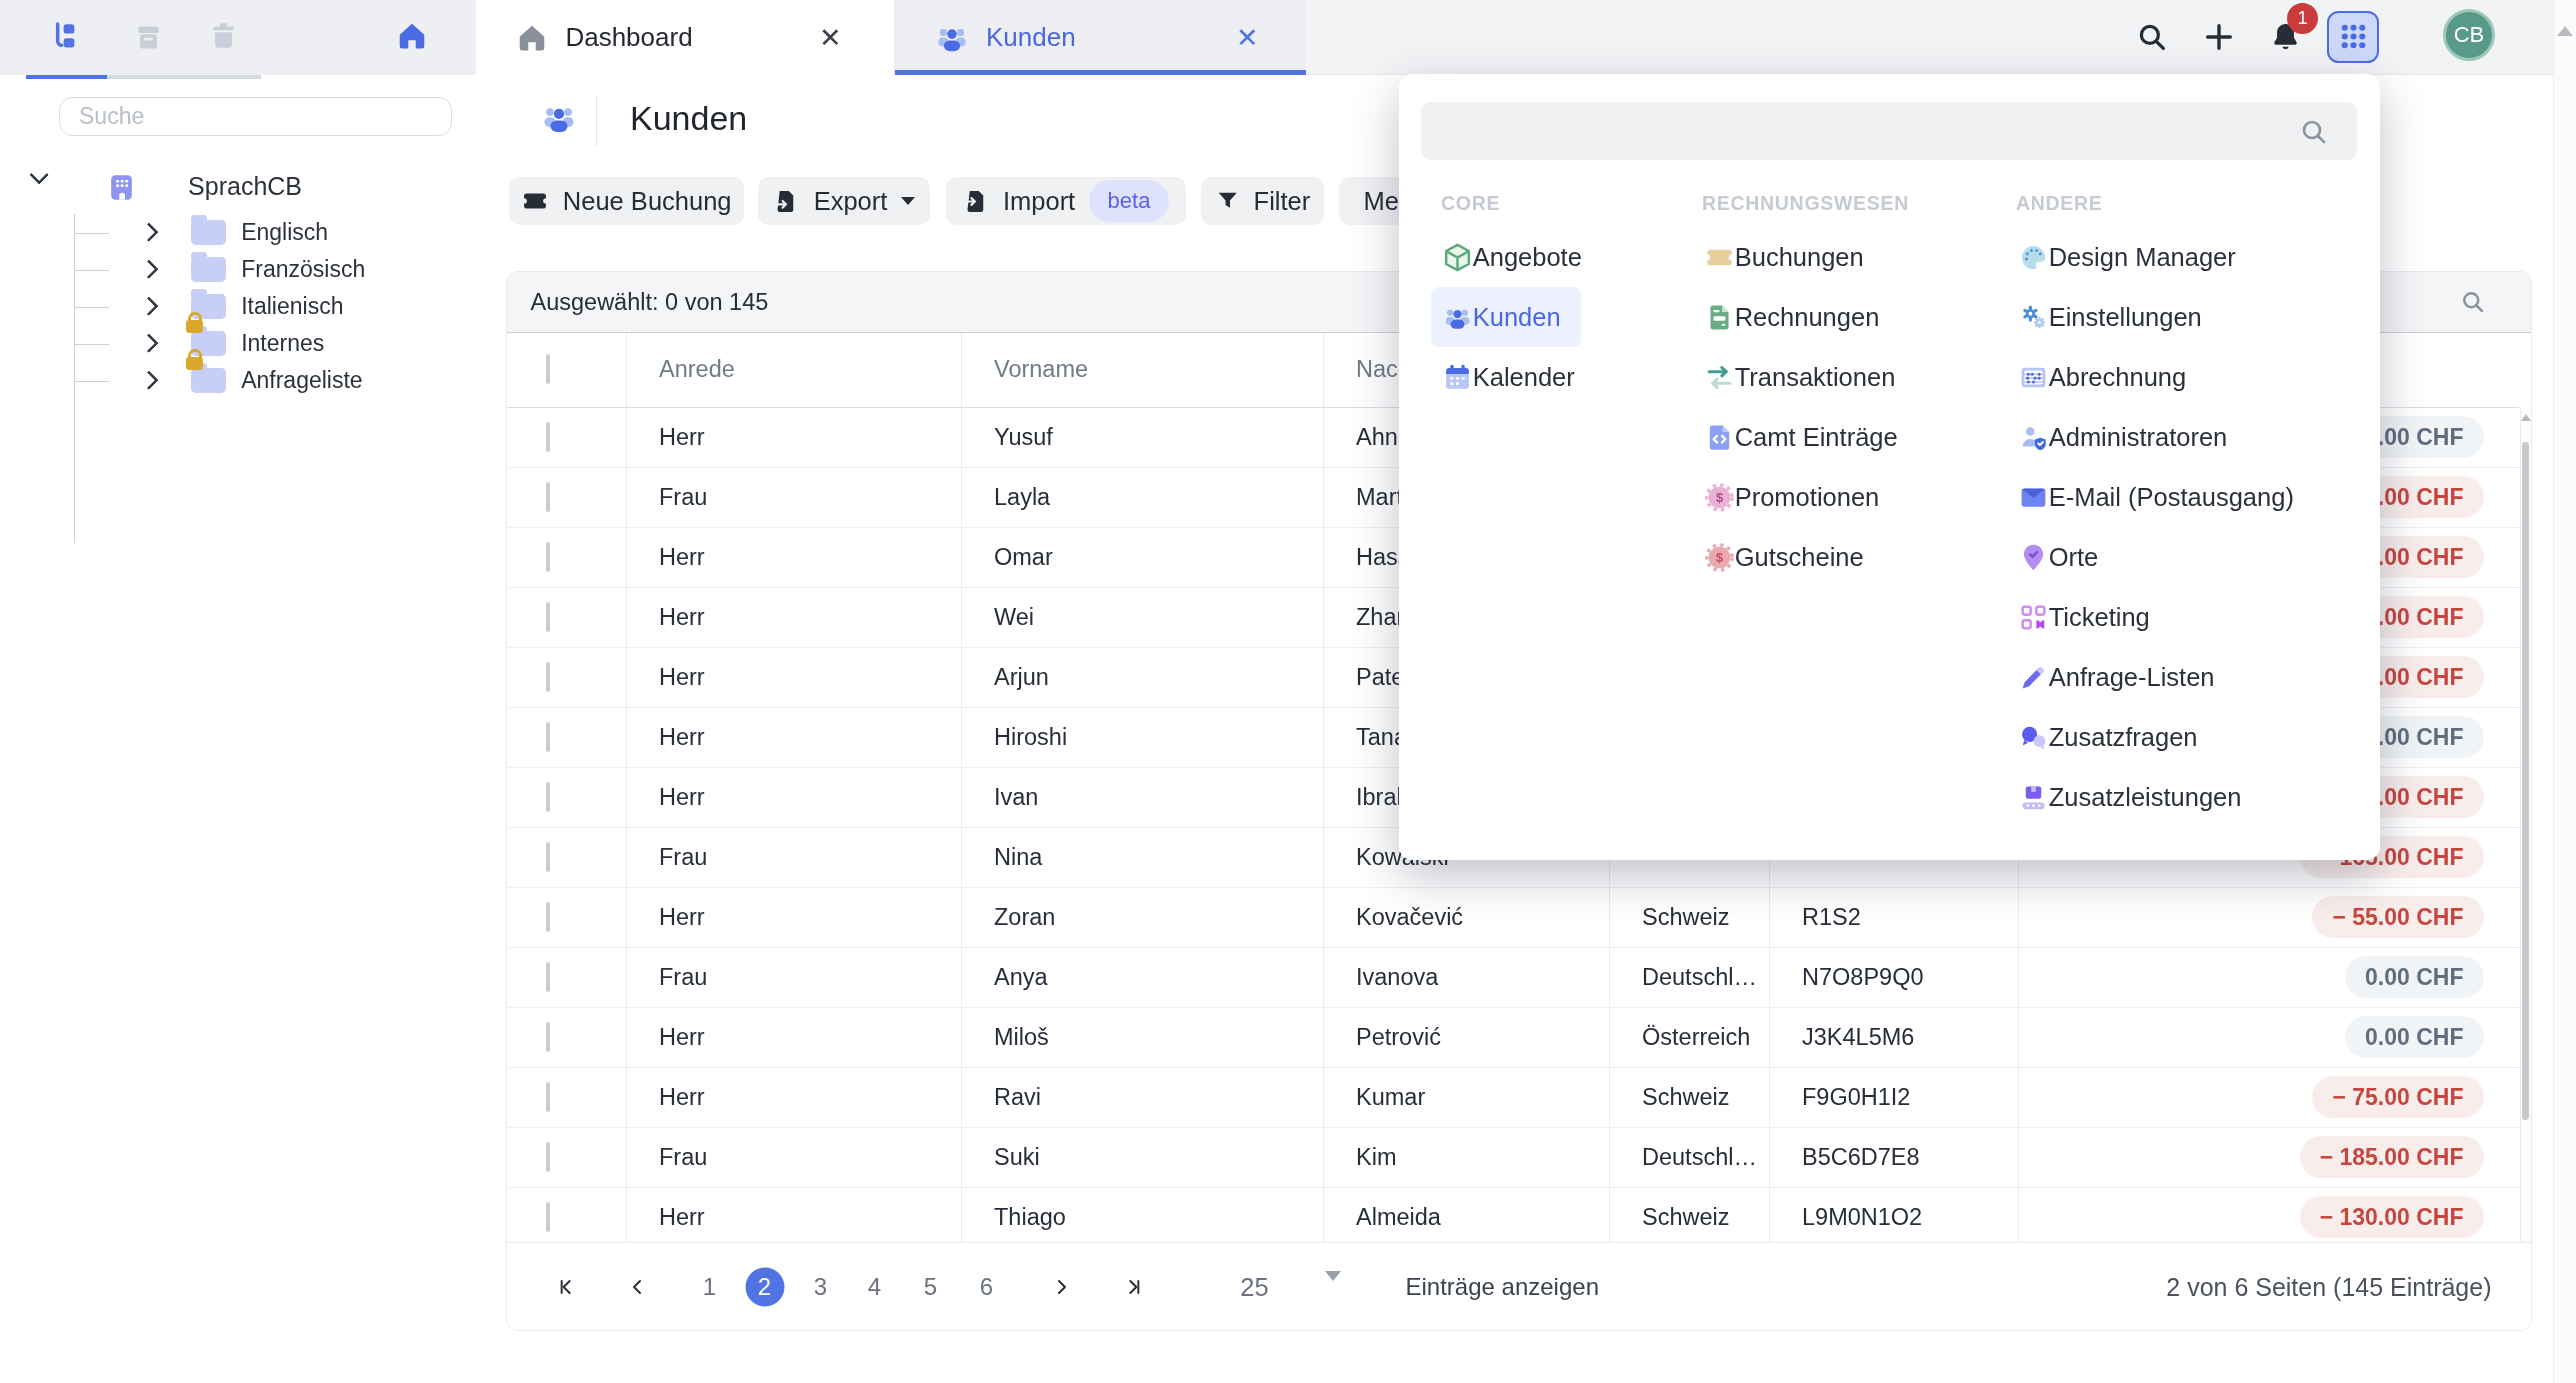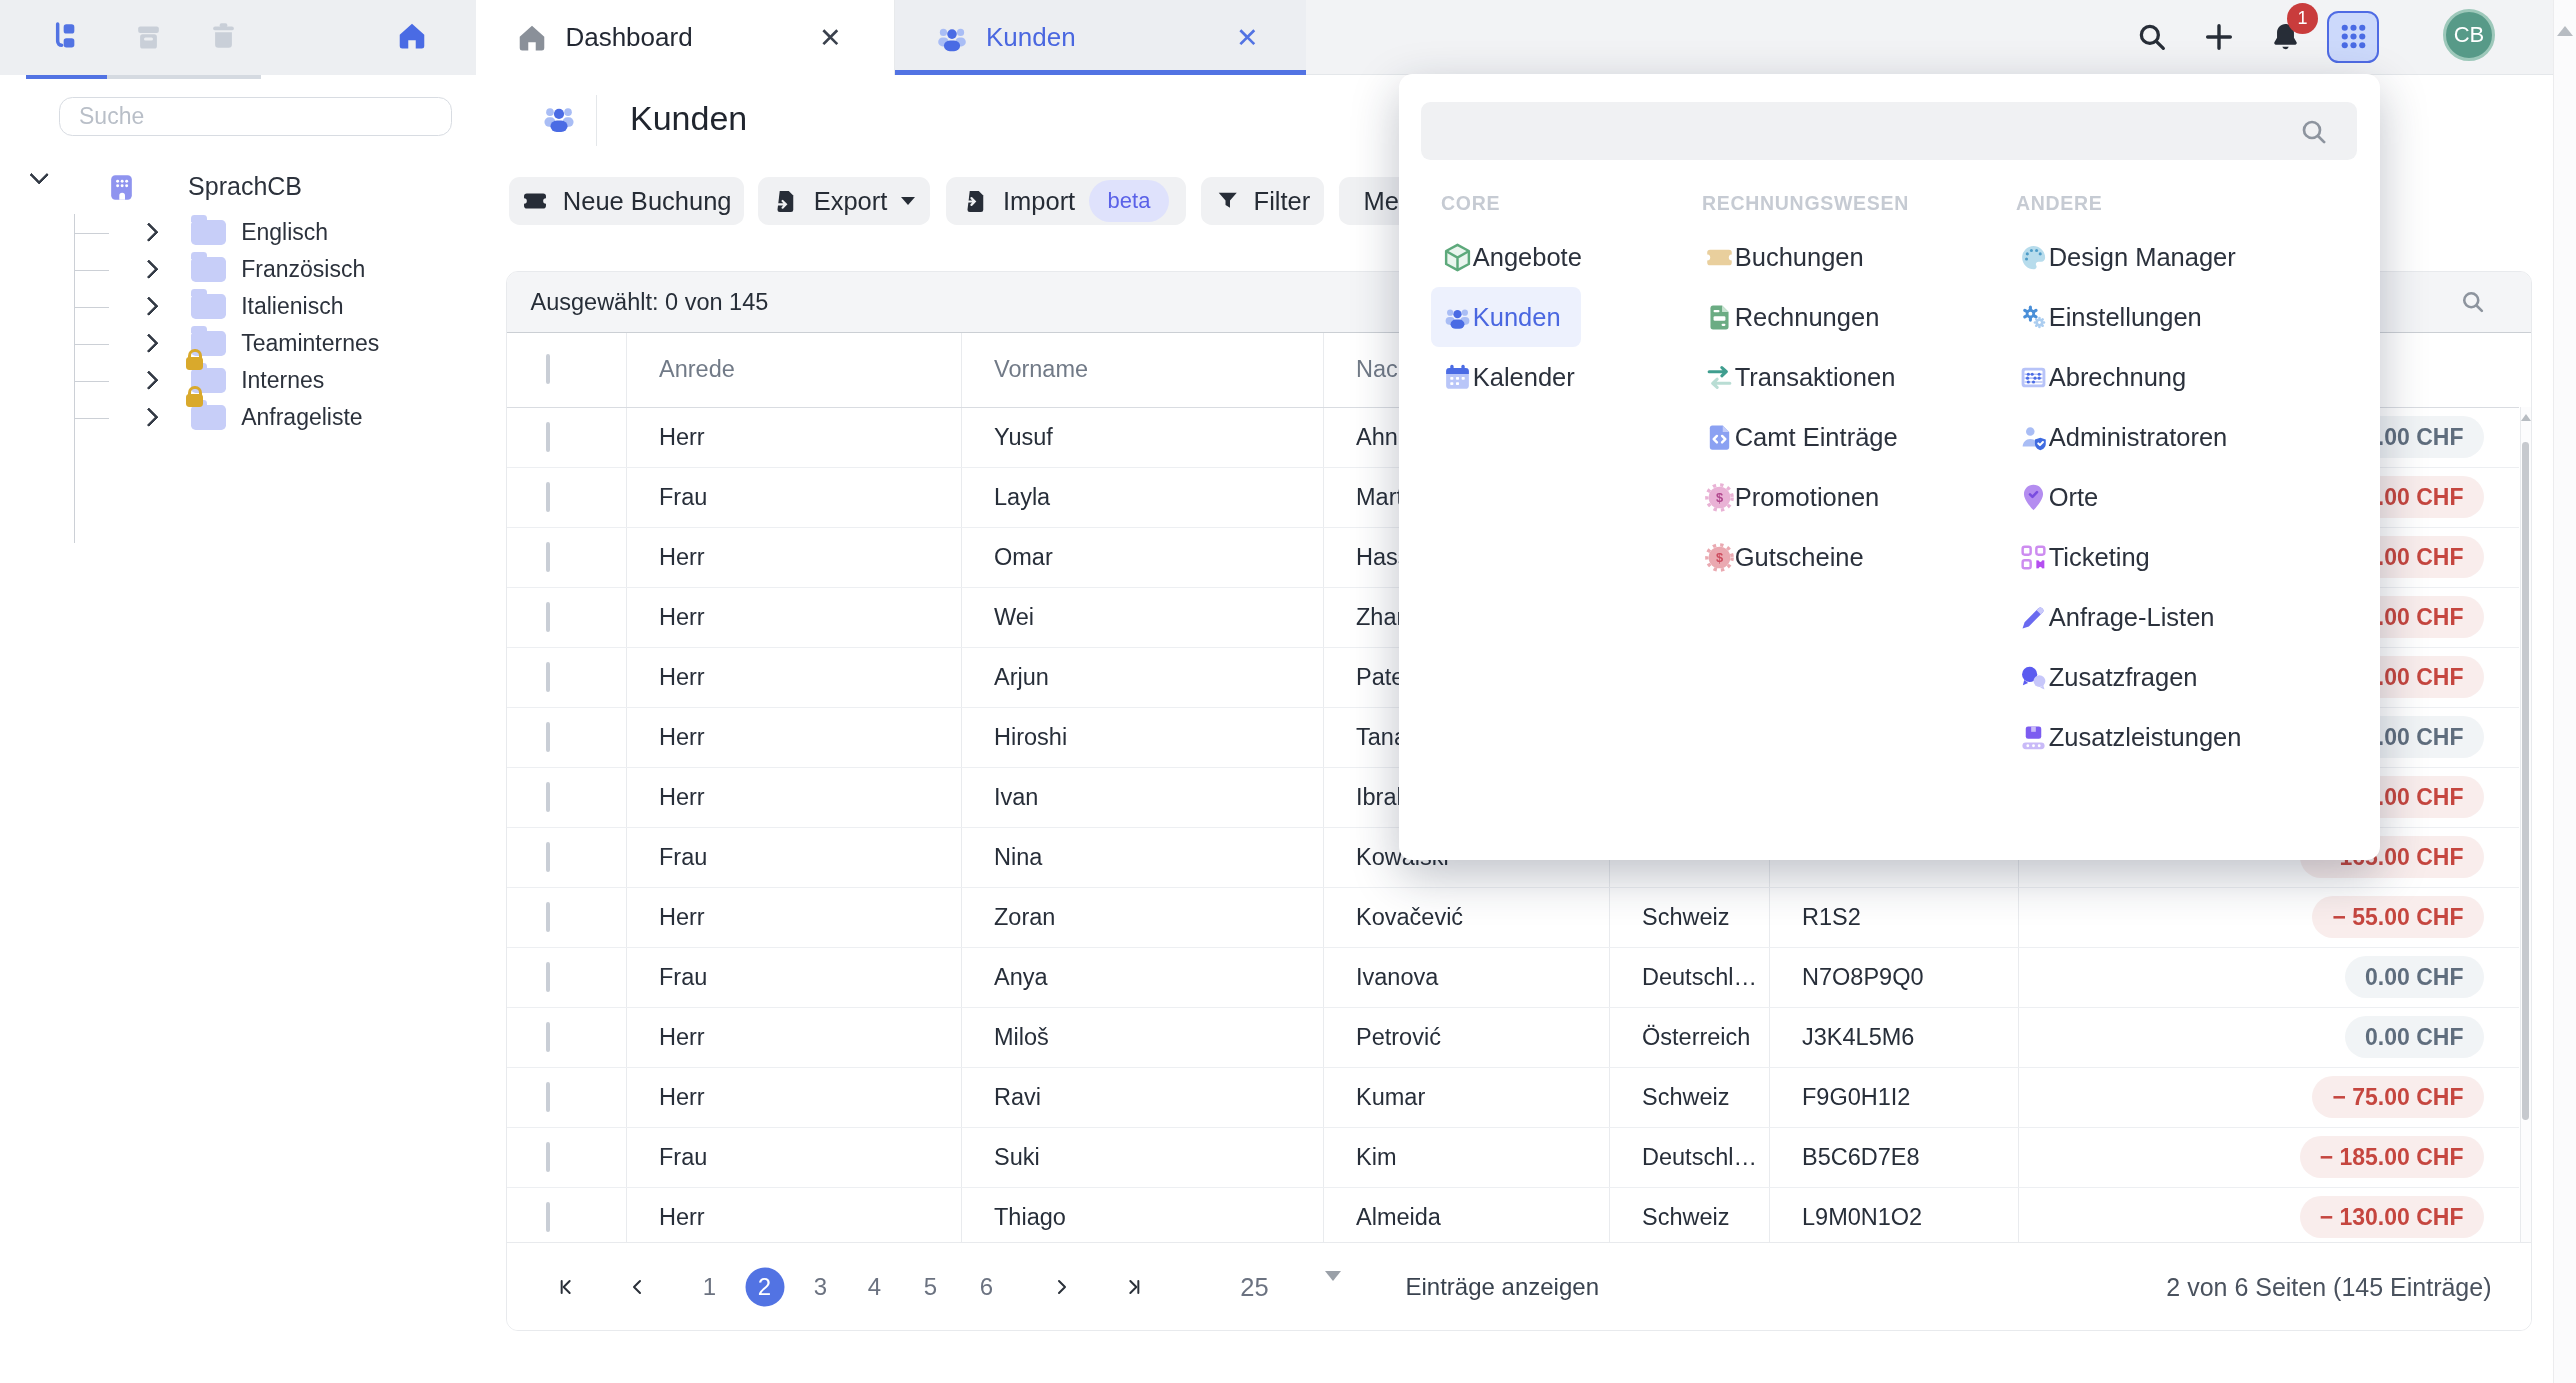--- a/index.html
+++ b/index.html
@@ -184,26 +184,20 @@
           <span class="t-stub"></span>
             <i class="chev right"></i>
           <span class="folder"></span>
           <span class="lbl">Französisch</span>
         </div>
         <div class="t-row">
           <span class="t-stub"></span>
             <i class="chev right"></i>
           <span class="folder"></span>
           <span class="lbl">Italienisch</span>
-        </div>
-        <div class="t-row">
-          <span class="t-stub"></span>
-            <i class="chev right"></i>
-          <span class="folder"></span>
-          <span class="lbl">Teaminternes</span>
         </div>
         <div class="t-row">
           <span class="t-stub"></span>
             <i class="chev right"></i>
           <span class="folder">
               <span class="lock"></span>
             </span>
           <span class="lbl">Internes</span>
         </div>
         <div class="t-row">
@@ -687,20 +681,27 @@
         <svg viewBox="0 0 24 24" width="31" height="31">
             <circle cx="9.5" cy="7.4" r="3.3" fill="#a9bdf5"></circle>
             <path d="M3.6 19c0-3.3 2.6-5.9 5.9-5.9 1.6 0 3 .6 4.1 1.6V19z" fill="#a9bdf5"></path>
             <path d="M17.3 12.1l4.2 1.5v3c0 2.8-1.8 4.5-4.2 5.2-2.4-.7-4.2-2.4-4.2-5.2v-3z" fill="#3f6be0"></path>
             <path d="M15.7 16.6l1.3 1.3 2.3-2.4" stroke="#fff" stroke-width="1.6" fill="none" stroke-linecap="round" stroke-linejoin="round"></path>
           </svg>
         <span class="txt">Administratoren</span>
       </div>
       <div class="l-item">
         <svg viewBox="0 0 24 24" width="31" height="31">
+            <rect x="2.8" y="4.8" width="18.4" height="14.4" rx="2.4" fill="#6d83f0"></rect>
+            <path d="M3.4 5.4h17.2L12 12.4z" fill="#4a5fd8"></path>
+          </svg>
+        <span class="txt">E-Mail (Postausgang)</span>
+      </div>
+      <div class="l-item">
+        <svg viewBox="0 0 24 24" width="31" height="31">
             <path d="M12 2.2c-4.3 0-7.4 3.3-7.4 7.2 0 5 7.4 12.4 7.4 12.4s7.4-7.4 7.4-12.4c0-3.9-3.1-7.2-7.4-7.2z" fill="#b48df0"></path>
             <path d="M9.3 9.6l1.9 1.9 3.5-3.7" stroke="#7a4ce0" stroke-width="2" fill="none" stroke-linecap="round" stroke-linejoin="round"></path>
           </svg>
         <span class="txt">Orte</span>
       </div>
       <div class="l-item">
         <svg viewBox="0 0 24 24" width="31" height="31">
             <g fill="none" stroke="#cd8cf0" stroke-width="1.9">
               <rect x="3.6" y="3.6" width="6.2" height="6.2" rx="1.6"></rect>
               <rect x="14.2" y="3.6" width="6.2" height="6.2" rx="1.6"></rect>

